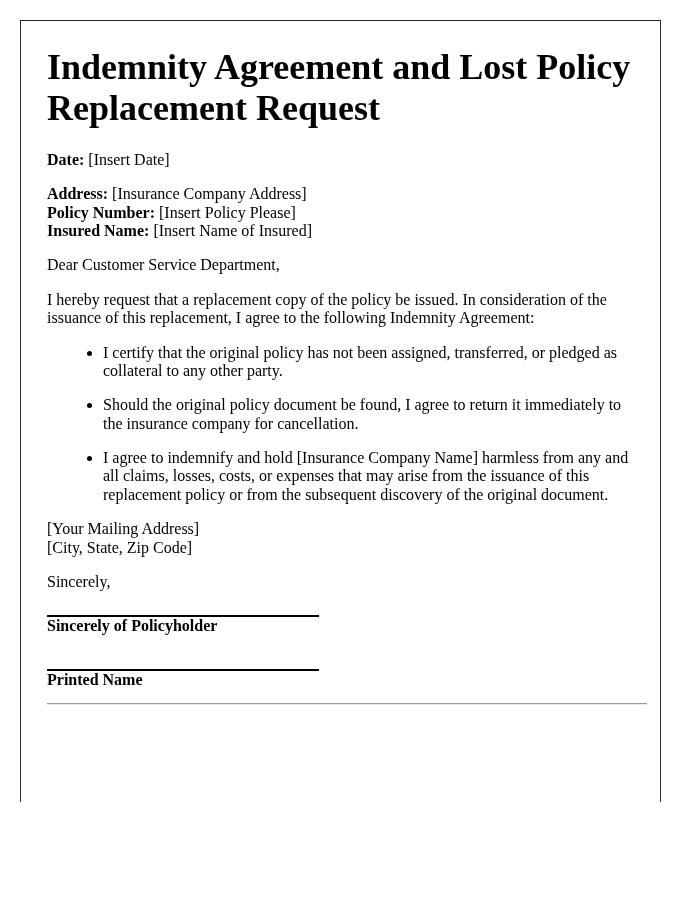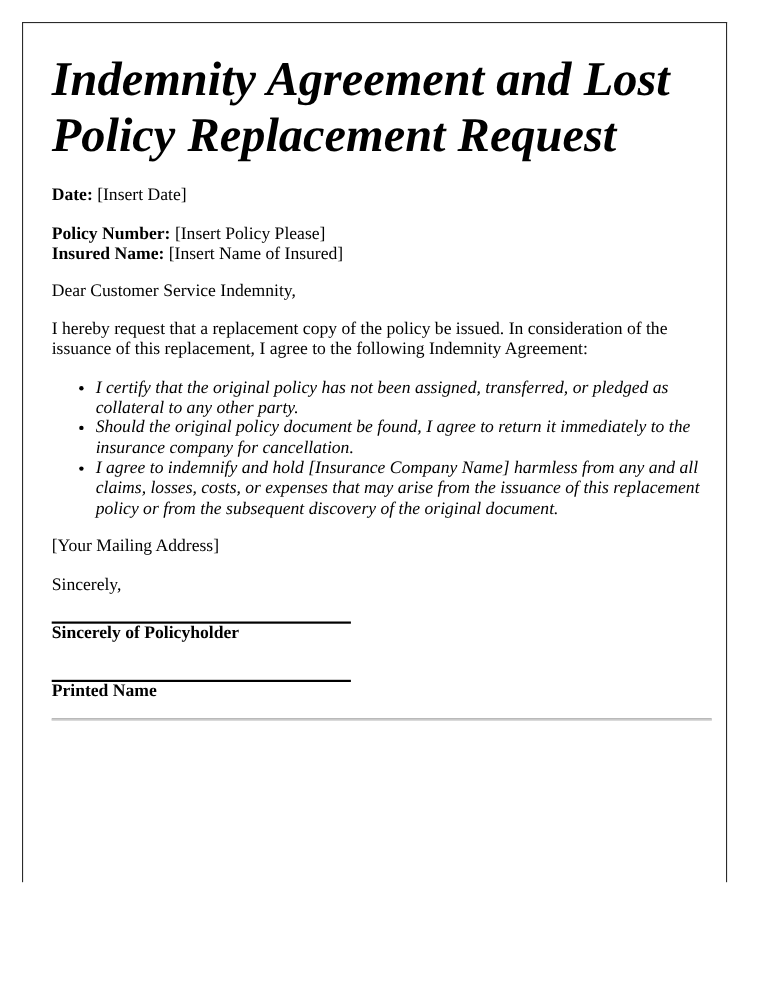--- a/index.html
+++ b/index.html
@@ -20,41 +20,39 @@
     width: 600px;
     height: 755px;
     margin-left: 20px;
     margin-top: 20px;
     padding: 26px 13px 0 26px;
     border: 1.5px solid #2b2b2b;
     border-bottom: none;
     background: #ffffff;
   }
   h1.title {
-    font-size: 44px;
+    font-size: 36px;
     line-height: 1.15;
     font-weight: bold;
     margin: 0 0 21px 0;
-    font-style: italic;
   }
   .para {
     margin: 0 0 16px 0;
   }
   .line { }
   .label {
     font-weight: bold;
     margin-right: 4px;
   }
   ul.terms {
     margin: 0 0 16px 0;
     padding-left: 40px;
   }
   ul.terms li {
-    margin: 0;
-    font-style: italic;
+    margin: 16px;
   }
   .sig-line {
     width: 272px;
     height: 0;
     border-bottom: 2px solid #000000;
   }
   .sig-line.first { margin-top: 24px; }
   .sig-line.second { margin-top: 33px; }
   .sig-label {
     font-weight: bold;
@@ -71,38 +69,40 @@
 </head>
 <body>
 
 <div class="letter">
 
   <h1 class="title">Indemnity Agreement and Lost Policy Replacement Request</h1>
 
   <p class="para"><span class="label">Date:</span><span>[Insert Date]</span></p>
 
   <div class="para">
+    <div class="line"><span class="label">Address:</span><span>[Insurance Company Address]</span></div>
     <div class="line"><span class="label">Policy Number:</span><span>[Insert Policy Please]</span></div>
     <div class="line"><span class="label">Insured Name:</span><span>[Insert Name of Insured]</span></div>
   </div>
 
-  <p class="para">Dear Customer Service Indemnity,</p>
+  <p class="para">Dear Customer Service Department,</p>
 
 
   <p class="para">I hereby request that a replacement copy of the policy be issued. In consideration of the issuance of this replacement, I agree to the following Indemnity Agreement:</p>
 
   <ul class="terms">
     <li>I certify that the original policy has not been assigned, transferred, or pledged as collateral to any other party.</li>
     <li>Should the original policy document be found, I agree to return it immediately to the insurance company for cancellation.</li>
     <li>I agree to indemnify and hold [Insurance Company Name] harmless from any and all claims, losses, costs, or expenses that may arise from the issuance of this replacement policy or from the subsequent discovery of the original document.</li>
   </ul>
 
 
   <div class="para">
     <div class="line">[Your Mailing Address]</div>
+    <div class="line">[City, State, Zip Code]</div>
   </div>
 
   <p class="para">Sincerely,</p>
 
   <div class="sig-line first"></div>
   <p class="sig-label">Sincerely of Policyholder</p>
 
   <div class="sig-line second"></div>
   <p class="sig-label">Printed Name</p>
 

